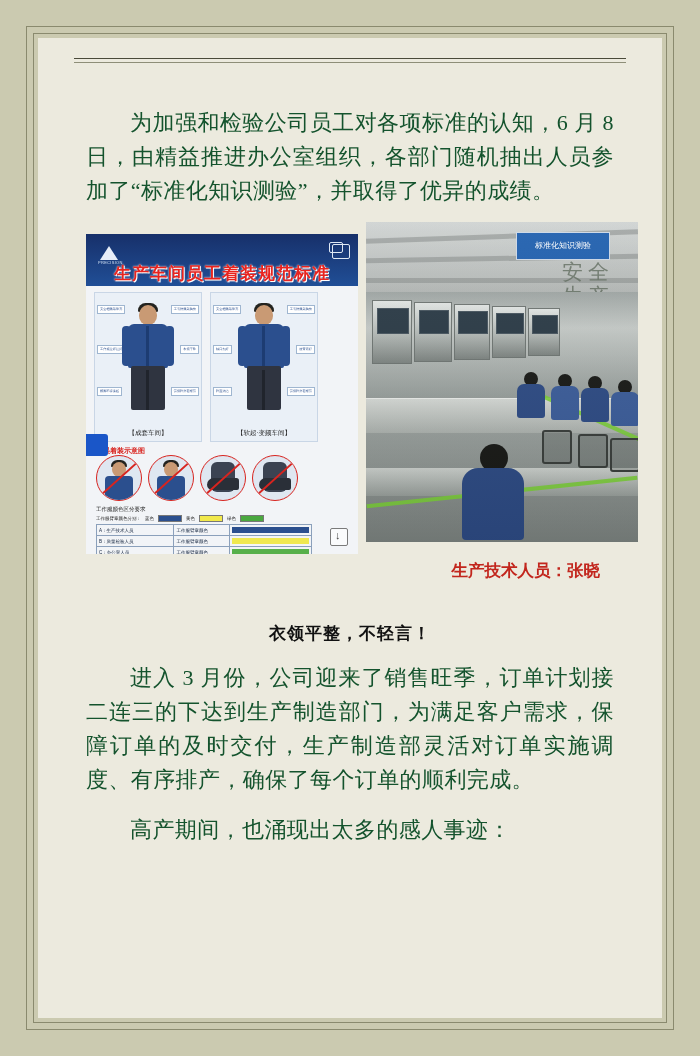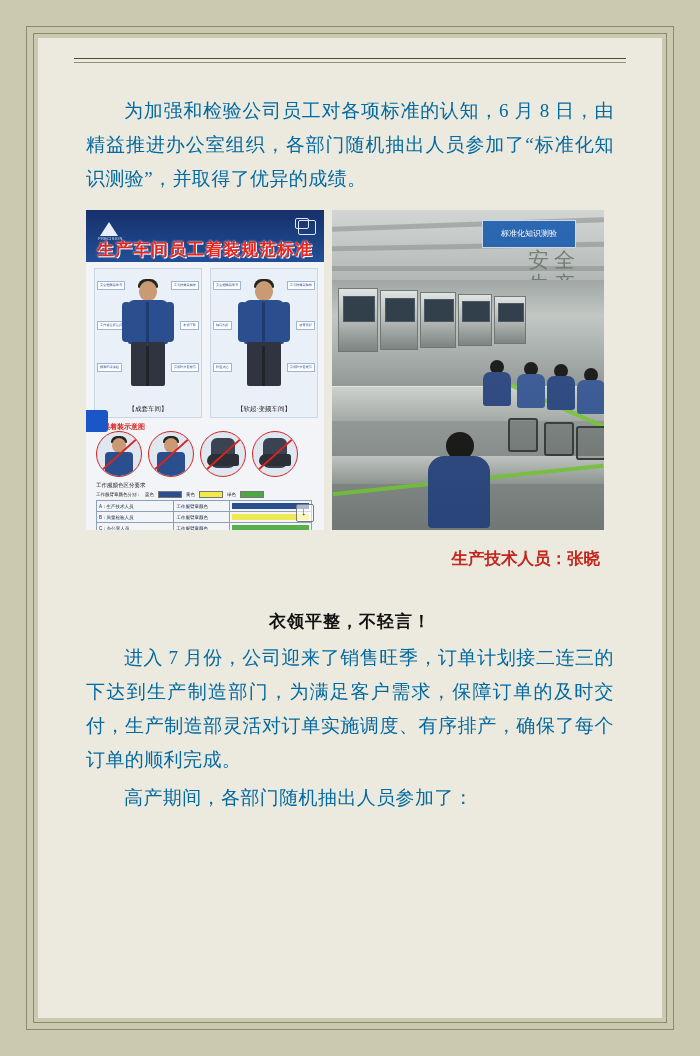--- a/index.html
+++ b/index.html
@@ -65,46 +65,47 @@
     height: 0;
     border-top: 1px solid #8e8e78;
   }
   .content {
     position: absolute;
     left: 48px;
     top: 52px;
     width: 528px;
   }
   p.body-text {
-    margin: 4px 0 0 0;
-    font-size: 19px;
+    margin: 16px 0 0 0;
+    font-size: 22px;
     line-height: 34px;
-    color: #0369a1;
+    color: #14532d;
     text-align: justify;
     text-justify: inter-ideograph;
     text-indent: 2em;
     letter-spacing: 0.4px;
     font-family: "Liberation Serif", serif;
   }
 
   
   .images {
     display: flex;
     gap: 8px;
     margin-top: 14px;
     margin-bottom: 12px;
     height: 320px;
   }
   .img-left {
     position: relative;
-    width: 238px;
+    width: 272px;
     height: 320px;
     background: linear-gradient(180deg, #1f3d73 0%, #2a5ca0 28%, #5a86c0 45%, #e8eef6 46%, #f3f5f8 100%);
     overflow: hidden;
     flex: none;
+    margin-top: 12px;
   }
   .img-right {
     position: relative;
     width: 272px;
     height: 320px;
     flex: none;
     background: #8d8f8b;
     overflow: hidden;
   }
 
@@ -675,18 +676,18 @@
 
           <div class="photo-overlay-shade"></div>
         </div>
       </div>
 
 
       <div class="signature">生产技术人员：张晓</div>
 
       <div class="section-title">衣领平整，不轻言！</div>
 
-      <p class="body-text">进入 7 月份，公司迎来了销售旺季，订单计划接二连三的下达到生产制造部门，为满足客户需求，保障订单的及时交付，生产制造部灵活对订单实施调度、有序排产，确保了每个订单的顺利完成。</p>
-      <p class="body-text">高产期间，各部门随机抽出人员参加了：</p>
+      <p class="body-text">进入 3 月份，公司迎来了销售旺季，订单计划接二连三的下达到生产制造部门，为满足客户需求，保障订单的及时交付，生产制造部灵活对订单实施调度、有序排产，确保了每个订单的顺利完成。</p>
+      <p class="body-text">高产期间，也涌现出太多的感人事迹：</p>
     </div>
 
   </div>
 </div>
 
 </body></html>

